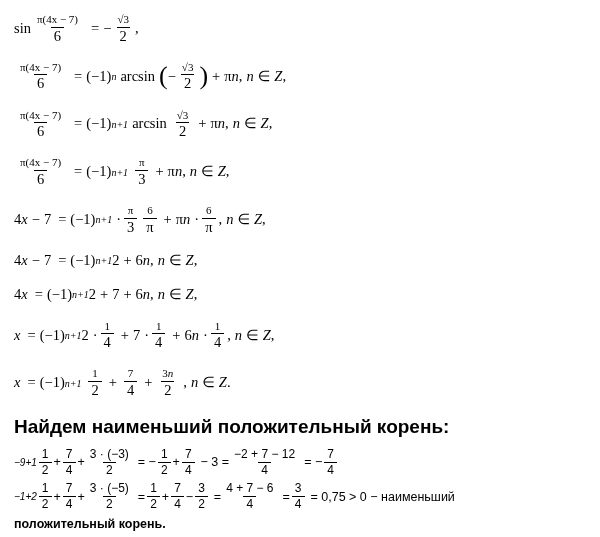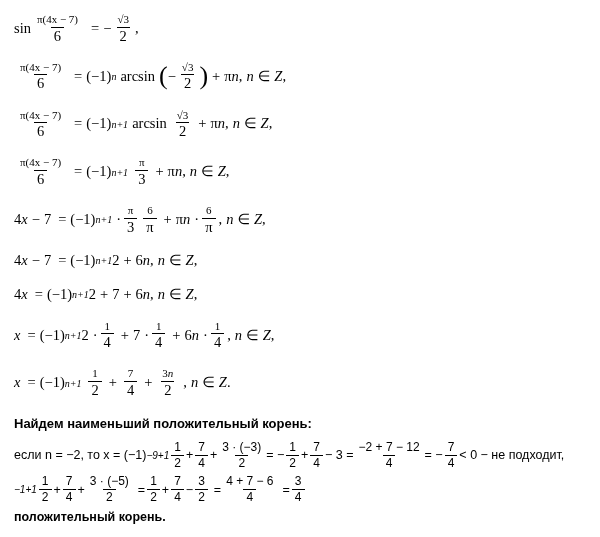--- a/index.html
+++ b/index.html
@@ -68,21 +68,21 @@
     font-size: 26px;
     line-height: 0.8;
     display: inline-block;
     vertical-align: middle;
     font-weight: 300;
   }
 
   .bold-head {
     font-family: "Liberation Sans", sans-serif;
     font-weight: bold;
-    font-size: 13px;
+    font-size: 19px;
     margin: 0 0 10px 0;
   }
   .case-line {
     font-family: "Liberation Sans", sans-serif;
     font-size: 12.5px;
     display: flex;
     align-items: center;
     white-space: nowrap;
     margin-bottom: 6px;
   }
@@ -402,21 +402,20 @@
         <span class="mo">.</span>
     </div>
 
   </div>
 
   <div class="bottom-block">
 
     <div class="bold-head">Найдем наименьший положительный корень:</div>
 
     <div class="case-line">
-      <span>если n = −2, то x = (−1)</span>
         <span class="sup">−9+1</span>
       <span class="frac">
         <span class="num">1</span>
         <span class="den">2</span>
       </span>
       <span>+</span>
       <span class="frac">
         <span class="num">7</span>
         <span class="den">4</span>
       </span>
@@ -442,25 +441,24 @@
         <span class="num">−2 + 7 − 12</span>
         <span class="den">4</span>
       </span>
       <span class="sp"></span>
       <span>= −</span>
       <span class="frac">
         <span class="num">7</span>
         <span class="den">4</span>
       </span>
       <span class="sp"></span>
-      <span>&lt; 0 − не подходит,</span>
     </div>
 
     <div class="case-line">
-        <span class="sup">−1+1</span>
+        <span class="sup">−1+2</span>
       <span class="frac">
         <span class="num">1</span>
         <span class="den">2</span>
       </span>
       <span>+</span>
       <span class="frac">
         <span class="num">7</span>
         <span class="den">4</span>
       </span>
       <span>+</span>
@@ -490,19 +488,20 @@
         <span class="num">4 + 7 − 6</span>
         <span class="den">4</span>
       </span>
       <span class="sp"></span>
       <span>=</span>
       <span class="frac">
         <span class="num">3</span>
         <span class="den">4</span>
       </span>
       <span class="sp"></span>
+      <span>= 0,75 &gt; 0 − наименьший</span>
     </div>
 
     <div class="tail-bold">положительный корень.</div>
 
   </div>
 
 </div>
 
 </body></html>

